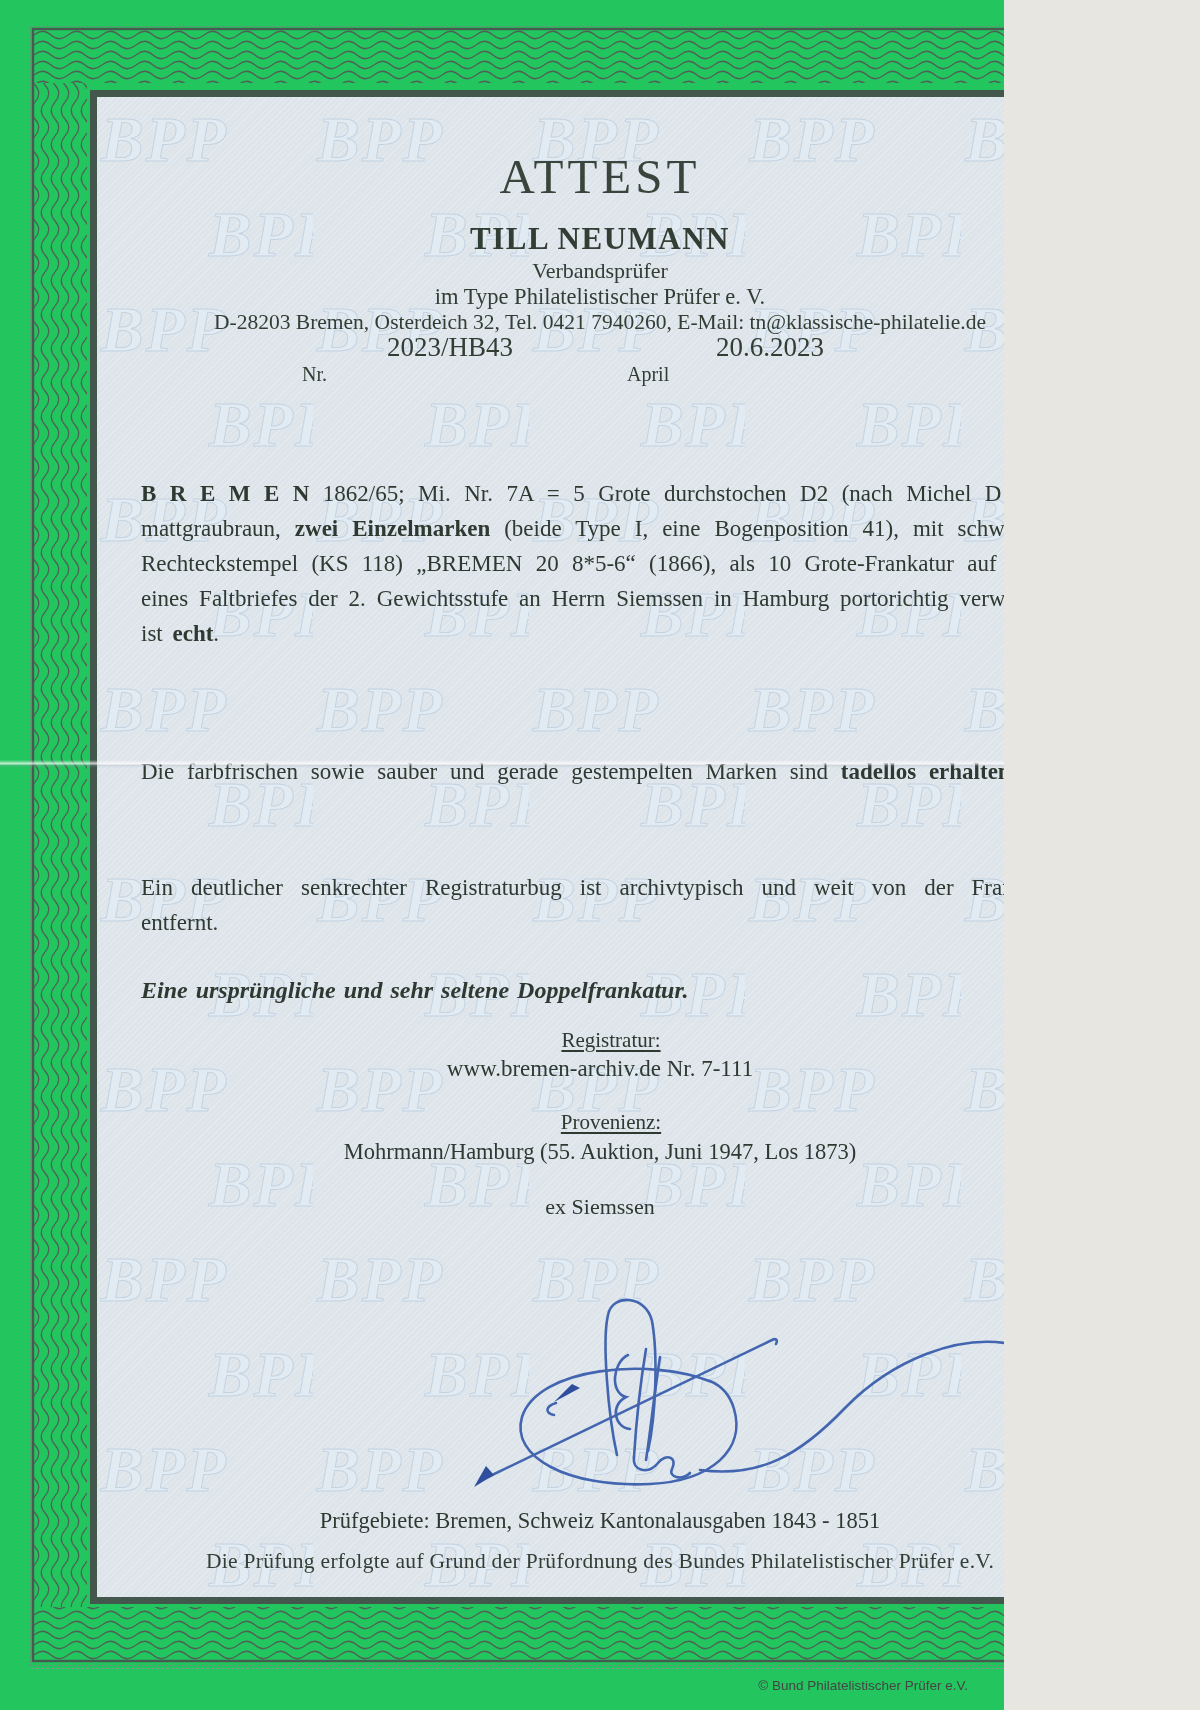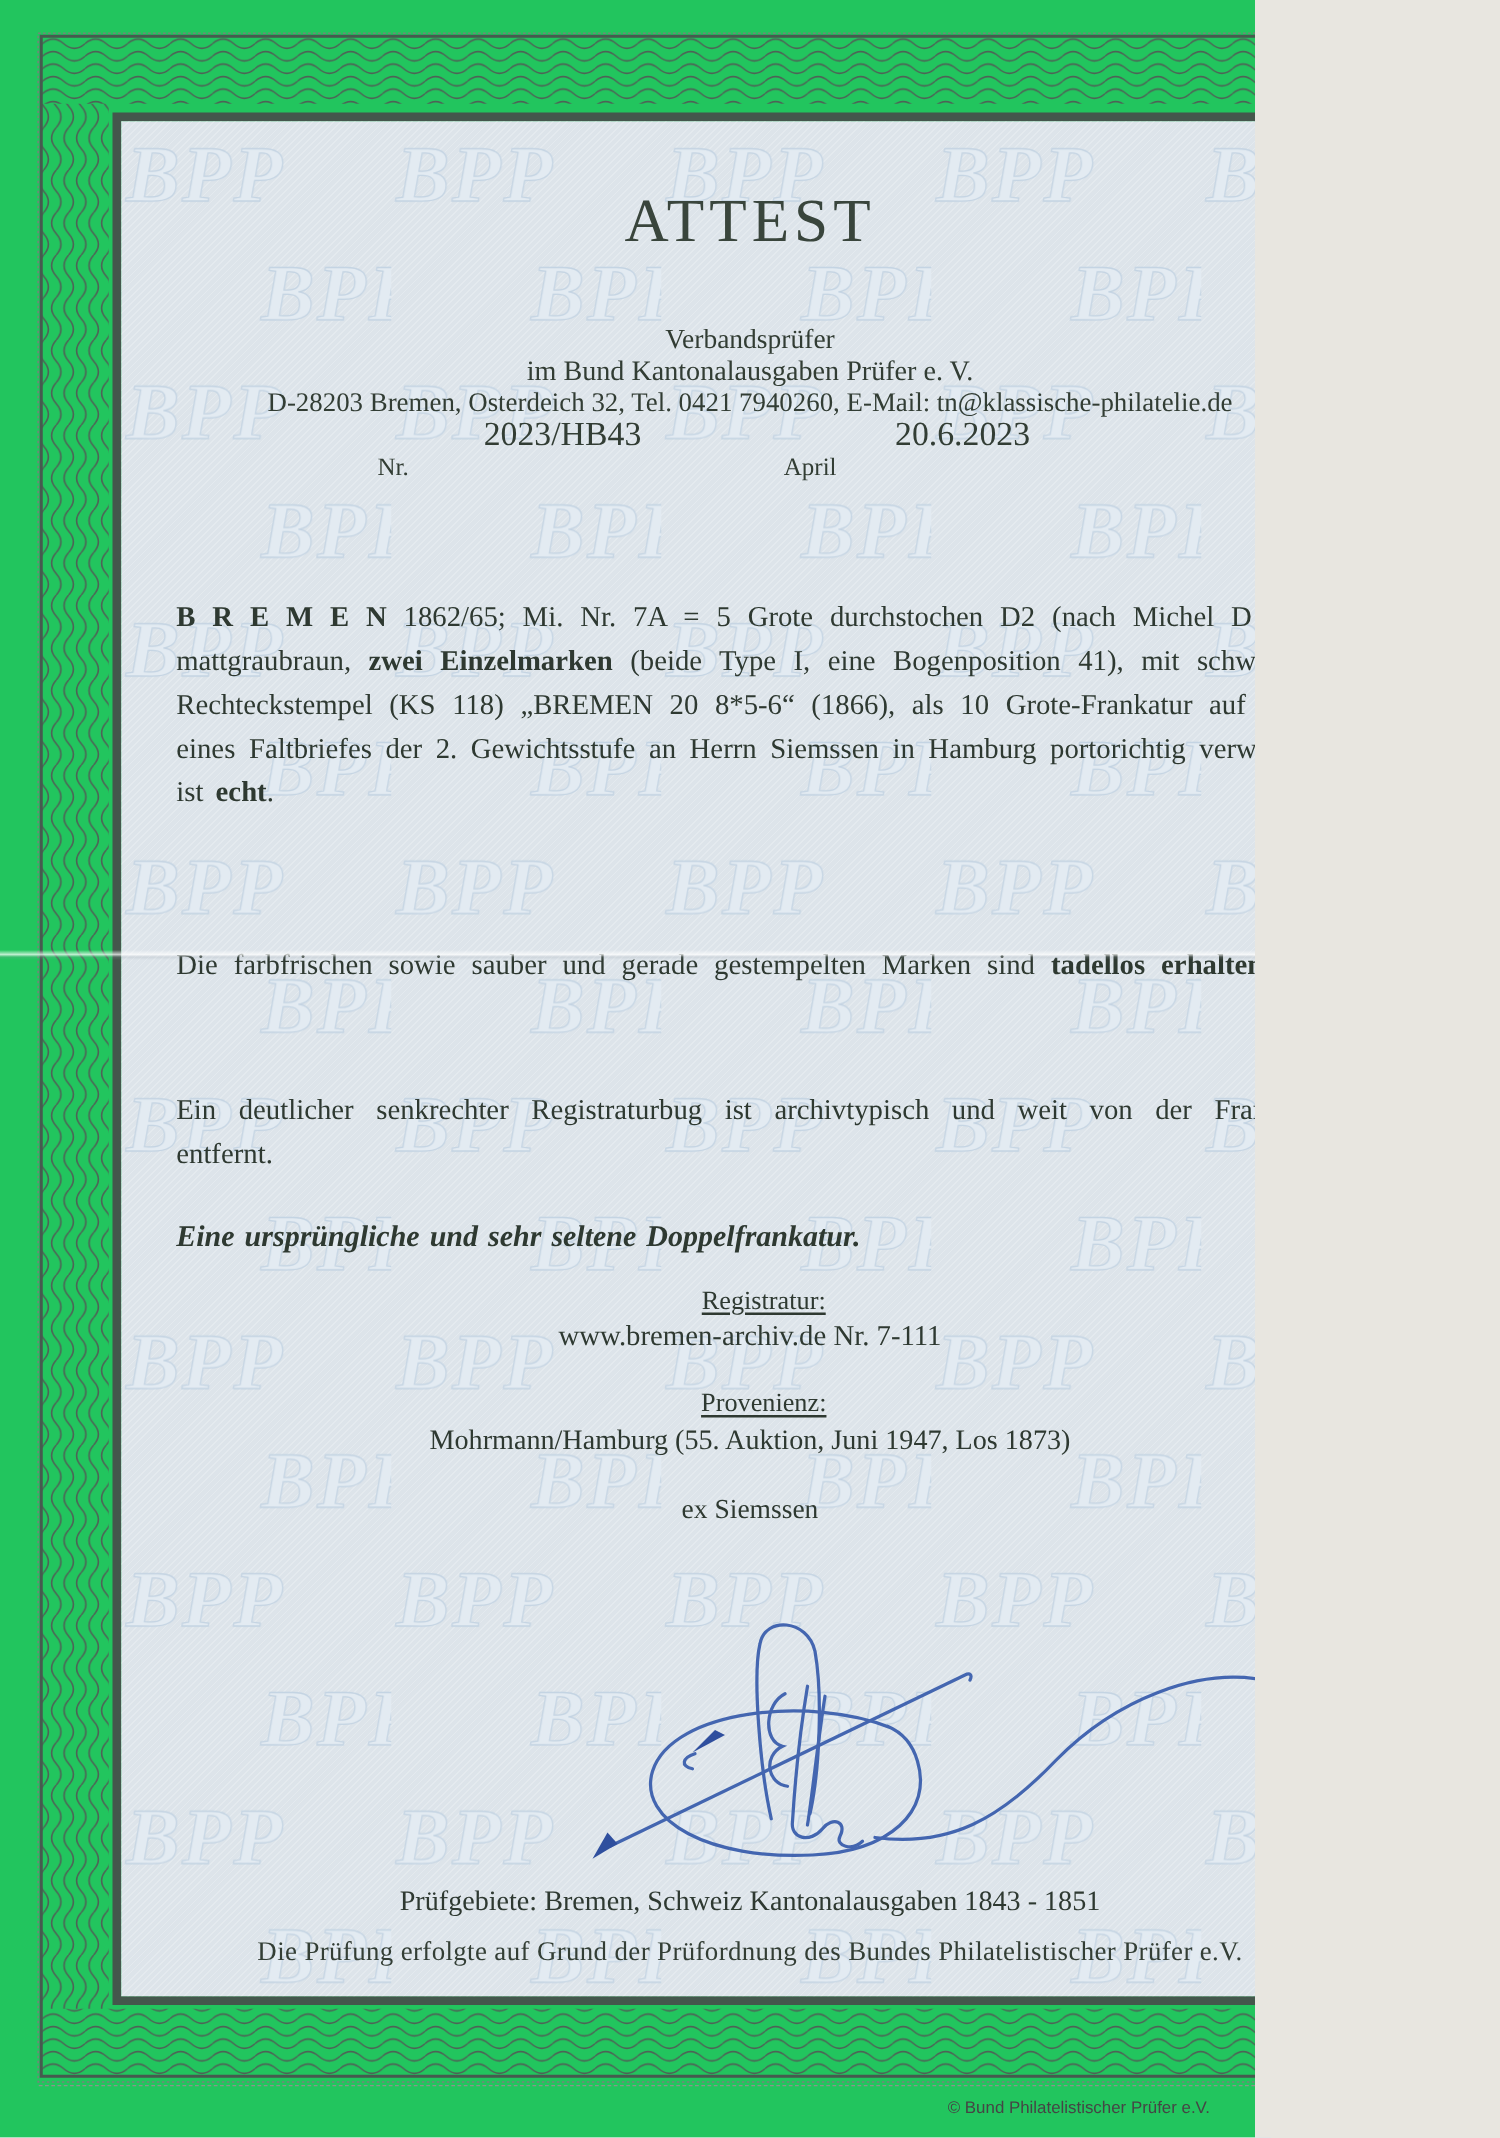--- a/index.html
+++ b/index.html
@@ -80,22 +80,23 @@
           <text x="4" y="64" font-family="Liberation Serif, DejaVu Serif, serif" font-size="64" font-weight="bold" font-style="italic" letter-spacing="2" fill="#e3ebf2" stroke="#c3d3e2" stroke-width="1">BPP</text>
           <text x="112" y="159" font-family="Liberation Serif, DejaVu Serif, serif" font-size="64" font-weight="bold" font-style="italic" letter-spacing="2" fill="#e3ebf2" stroke="#c3d3e2" stroke-width="1">BPP</text>
         </pattern>
       </defs>
       <rect x="0" y="0" width="1006" height="1500" fill="url(#bpp)"></rect>
     </svg>
 
     <div class="layer">
 
       <div class="t title">ATTEST</div>
+      <div class="t name">TILL NEUMANN</div>
       <div class="t role">Verbandsprüfer</div>
-      <div class="t org">im Bund Kantonalausgaben Prüfer e. V.</div>
+      <div class="t org">im Type Philatelistischer Prüfer e. V.</div>
       <div class="t addr">D-28203 Bremen, Osterdeich 32, Tel. 0421 7940260, E-Mail: tn@klassische-philatelie.de</div>
 
       <div class="refval" style="left:353px;top:235px;">2023/HB43</div>
       <div class="refval" style="left:673px;top:235px;">20.6.2023</div>
       <div class="reflab" style="left:205px;top:266px;">Nr.</div>
       <div class="reflab" style="left:530px;top:266px;">April</div>
 
       <div class="bodytext">
         <p class="p1"><b>B R E M E N</b><span> 1862/65; Mi. Nr. 7A = 5 Grote durchstochen D2 (nach Michel D 1 I), mattgraubraun, </span><b>zwei Einzelmarken</b><span> (beide Type I, eine Bogenposition 41), mit schwarzem Rechteckstempel (KS 118) „BREMEN 20 8*5-6“ (1866), als 10 Grote-Frankatur auf Hülle eines Faltbriefes der 2. Gewichtsstufe an Herrn Siemssen in Hamburg portorichtig verwendet, ist </span><b>echt</b><span>.</span></p>
         <p class="p2"><span>Die farbfrischen sowie sauber und gerade gestempelten Marken sind </span><b>tadellos erhalten.</b></p>

